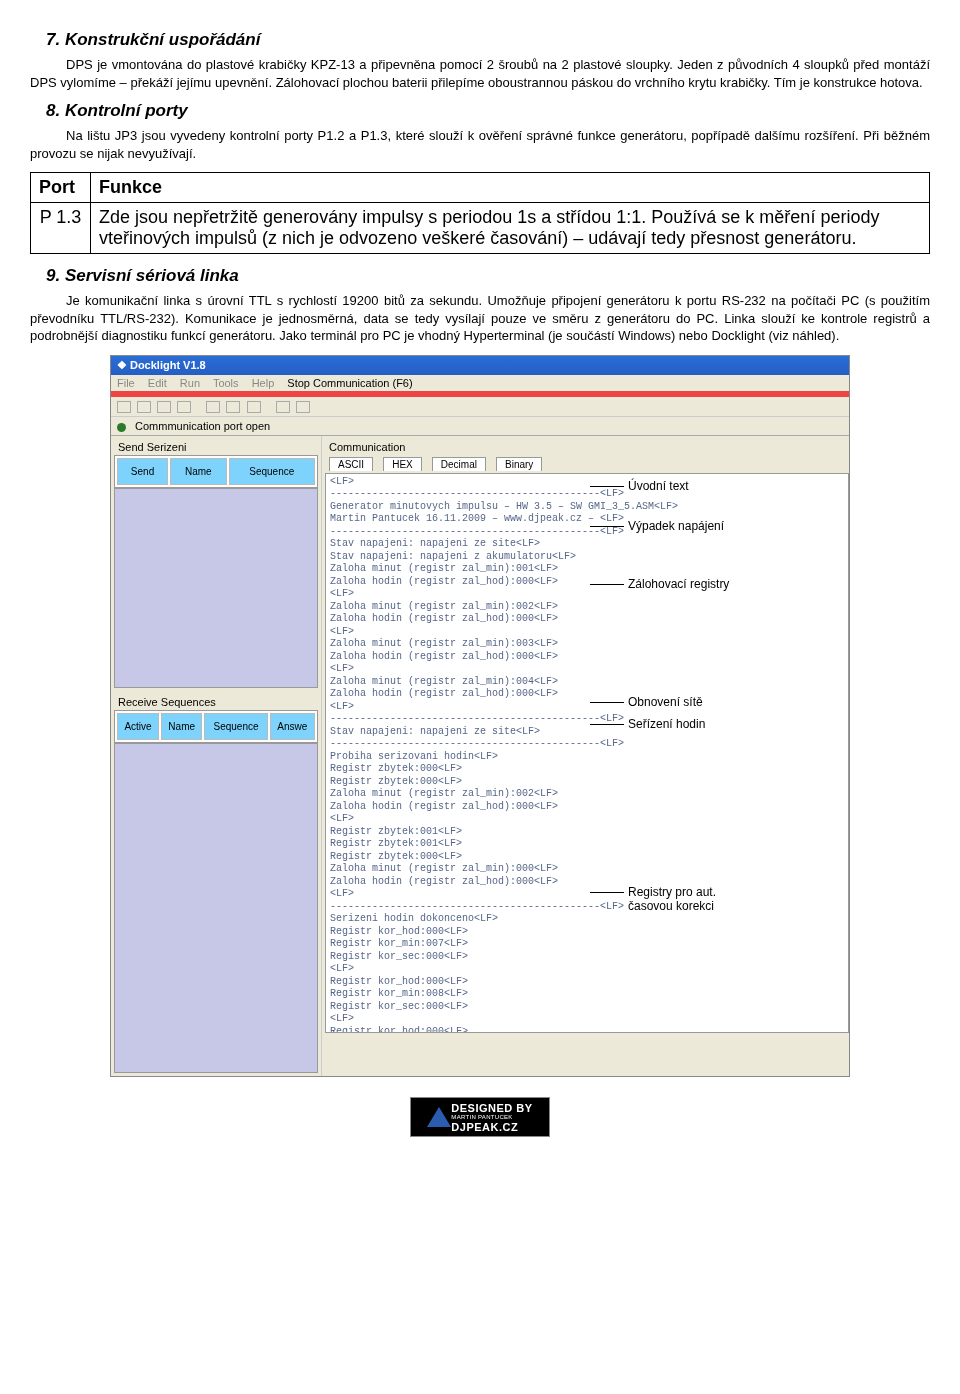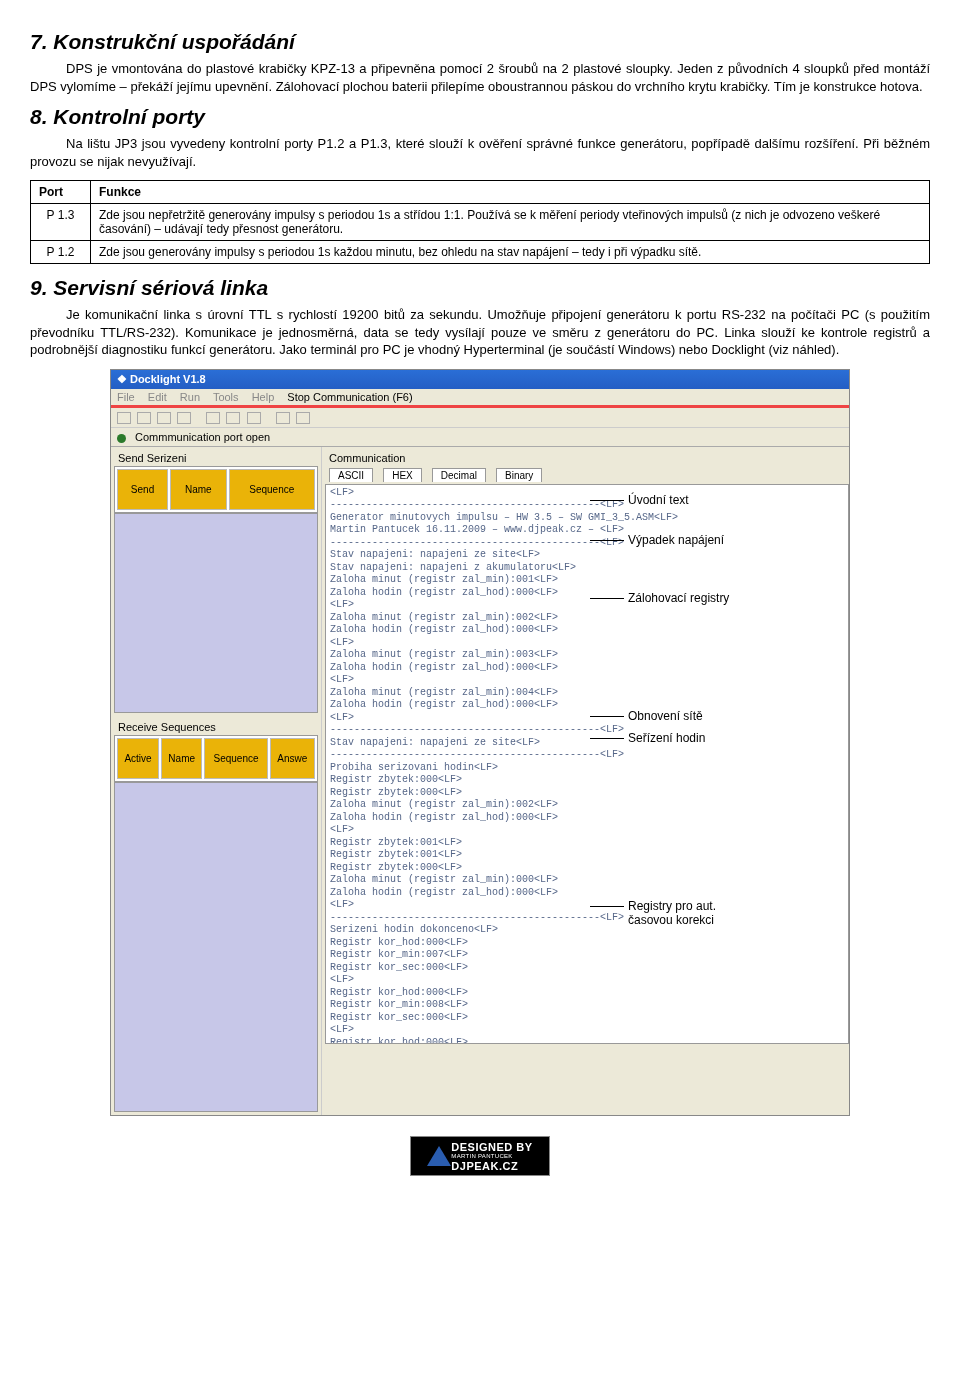--- a/index.html
+++ b/index.html
@@ -6,36 +6,36 @@
   body {
     margin: 0;
     padding: 20px 30px;
     font-family: Arial, Helvetica, sans-serif;
     font-size: 13px;
     color: #000;
     width: 960px;
     background: #fff;
   }
   h2 {
-    font-size: 21px;
+    font-size: 17px;
     font-style: italic;
     font-weight: bold;
-    margin: 10px 0 6px 0;
+    margin: 10px 0 6px 16px;
   }
   p {
     margin: 4px 0 10px 0;
     text-align: justify;
     line-height: 1.35;
   }
   .indent { text-indent: 36px; }
   table.kontrol {
     border-collapse: collapse;
     width: 100%;
     margin: 8px 10px 12px 0;
-    font-size: 12px;
+    font-size: 18px;
   }
   table.kontrol th, table.kontrol td {
     border: 1px solid #000;
     padding: 4px 8px;
     text-align: left;
     vertical-align: top;
   }
   table.kontrol td.port { width: 60px; text-align: center; }
   table.kontrol th.port { width: 60px; }
 
@@ -54,21 +54,21 @@
     color: #fff;
     padding: 3px 6px;
     font-weight: bold;
     font-size: 11px;
   }
   .menubar {
     background: #ece9d8;
     padding: 2px 6px;
     color: #888;
     font-size: 11px;
-    border-bottom: 3px solid #ef4444;
+    border-bottom: 6px solid #ef4444;
   }
   .menubar span { margin-right: 10px; color: #888; }
   .menubar span.active { color: #000; }
   .toolbar {
     background: #ece9d8;
     padding: 3px 6px;
     border-bottom: 1px solid #ccc;
     font-size: 11px;
     color: #888;
   }
@@ -95,25 +95,25 @@
   .boxhdr {
     font-size: 11px;
     padding: 2px 4px;
   }
   .seqtable {
     background: #fff;
     border: 1px solid #999;
     width: 100%;
   }
   .seqtable th {
-    background: #eab308;
+    background: #7dd3fc;
     border: 1px solid #bbb;
     font-weight: normal;
     font-size: 10px;
-    padding: 14px 3px;
+    padding: 7px 3px;
   }
   .seqblank {
     width: 100%;
     height: 200px;
     background: #c7c7e8;
     border: 1px solid #999;
   }
   .recblank {
     width: 100%;
     height: 330px;
@@ -183,24 +183,20 @@
 
 <table class="kontrol">
   <tbody>
       <tr>
     <th class="port">Port</th>
     <th>Funkce</th>
   </tr>
   <tr>
     <td class="port">P 1.3</td>
     <td>Zde jsou nepřetržitě generovány impulsy s periodou 1s a střídou 1:1. Používá se k měření periody vteřinových impulsů (z nich je odvozeno veškeré časování) – udávají tedy přesnost generátoru.</td>
-  </tr>
-  <tr>
-    <td class="port">P 1.2</td>
-    <td>Zde jsou generovány impulsy s periodou 1s každou minutu, bez ohledu na stav napájení – tedy i při výpadku sítě.</td>
   </tr>
 </tbody>
   </table>
 
 <h2>9. Servisní sériová linka</h2>
 <p class="indent">Je komunikační linka s úrovní TTL s rychlostí 19200 bitů za sekundu. Umožňuje připojení generátoru k portu RS-232 na počítači PC (s použitím převodníku TTL/RS-232). Komunikace je jednosměrná, data se tedy vysílají pouze ve směru z generátoru do PC. Linka slouží ke kontrole registrů a podrobnější diagnostiku funkcí generátoru. Jako terminál pro PC je vhodný Hyperterminal (je součástí Windows) nebo Docklight (viz náhled).</p>
 
 <div class="annot-wrap">
 <div class="app">
   <div class="titlebar">

